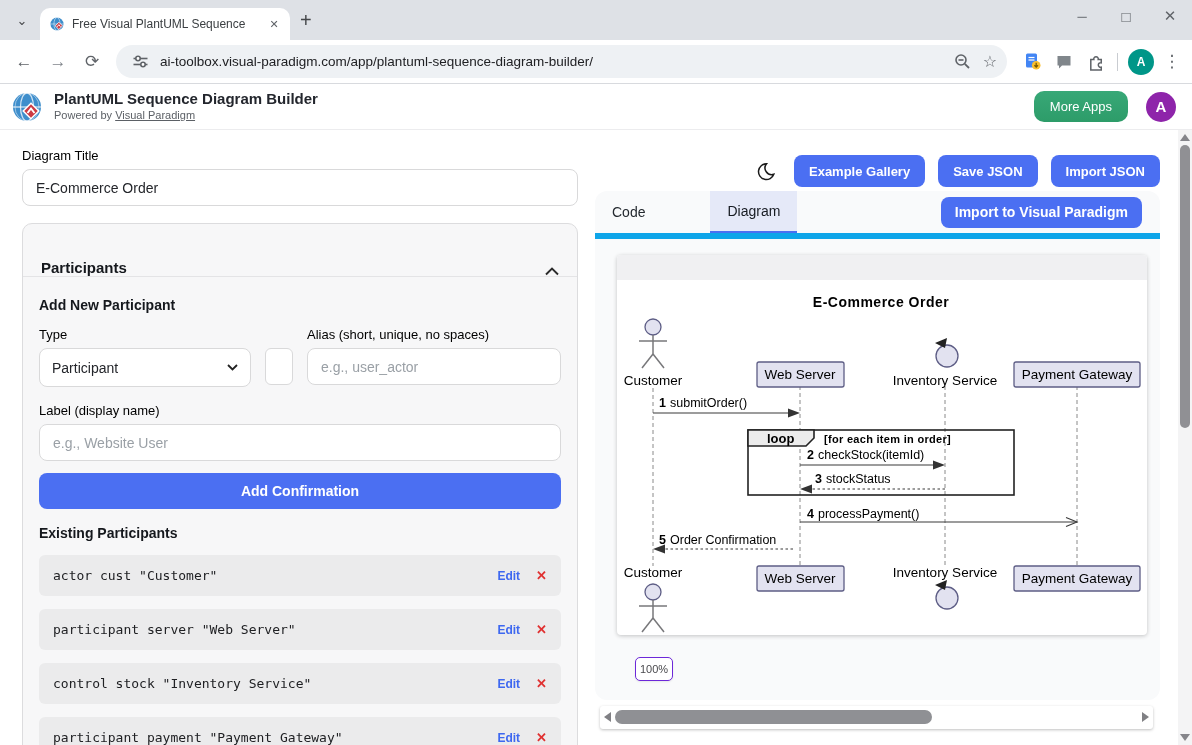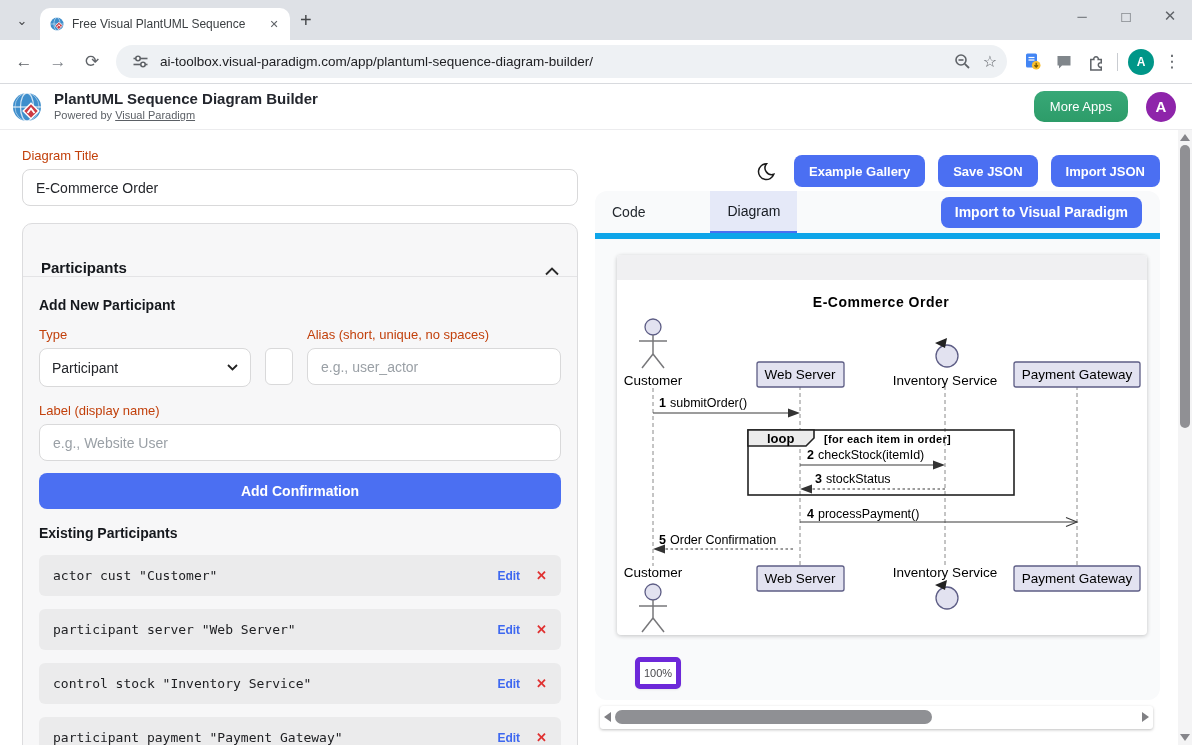--- a/index.html
+++ b/index.html
@@ -28,21 +28,21 @@
   
   .appheader{position:absolute;left:0;top:84px;width:1192px;height:46px;background:#fff;border-bottom:1px solid #ececee;display:flex;align-items:center;padding:0 12px;box-sizing:border-box;gap:12px;}
   .apptitles{display:flex;flex-direction:column;line-height:1.25;}
   .apptitle{font-size:15px;font-weight:bold;color:#23262d;}
   .appsub{font-size:11px;color:#5c6066;}
   .appsub a{color:#5c6066;}
   .moreapps{margin-left:auto;background:linear-gradient(#38a877,#2d9c69);color:#fff;font-size:13px;font-weight:normal;border:none;border-radius:10px;padding:8px 16px;}
   .avatar-hdr{width:30px;height:30px;border-radius:50%;background:#8e24aa;color:#fff;font-weight:bold;font-size:15px;display:flex;align-items:center;justify-content:center;margin:0 4px 0 6px;}
   
   .leftcol{position:absolute;left:22px;top:148px;width:556px;}
-  .fldlabel{font-size:13px;color:#c2410c;margin-bottom:6px;}
+  .fldlabel{font-size:13px;color:#000000;margin-bottom:6px;}
   .txtinput{width:100%;box-sizing:border-box;height:37px;border:1px solid #d9d9da;border-radius:8px;background:#fff;font-size:14px;color:#24262b;padding:0 13px;font-family:"Liberation Sans",sans-serif;outline:none;}
   .txtinput::placeholder{color:#9aa0a6;}
   .card{margin-top:17px;border:1px solid #dcdcde;border-radius:10px;background:#f7f7f8;height:560px;overflow:hidden;}
   .cardhead{height:52px;display:flex;align-items:flex-end;justify-content:space-between;padding:0 18px;border-bottom:1px solid #e4e4e6;}
   .cardhead .t{font-size:15px;font-weight:bold;color:#15181d;}
   .cardbody{padding:16px 16px 0 16px;}
   .secttitle{font-size:14px;font-weight:bold;color:#15181d;margin:4px 0 14px;}
   .grid{display:grid;grid-template-columns:212px 28px 1fr;column-gap:14px;}
   .selectbox{height:37px;border:1px solid #d9d9da;border-radius:8px;background:#fff;display:flex;align-items:center;justify-content:space-between;padding:0 12px;font-size:14px;color:#24262b;}
   .swatch{height:37px;border:1px solid #d9d9da;border-radius:6px;background:#fff;box-sizing:border-box;}
@@ -57,21 +57,21 @@
   .moonbtn{width:26px;height:26px;display:flex;align-items:center;justify-content:center;margin-right:2px;}
   .bluebtn{height:32px;border:none;border-radius:8px;background:#4b6ff2;color:#fff;font-size:13px;font-weight:bold;padding:0 15px;}
   .tabscard{position:absolute;left:595px;top:191px;width:565px;height:509px;background:#f9fafb;border-radius:12px;}
   .tabrow{height:42px;display:flex;align-items:stretch;border-bottom:6px solid #0ea5e9;gap:48px;}
   .tabitem{display:flex;align-items:center;justify-content:center;font-size:14px;color:#24292f;padding:0 17px;}
   .tabitem.active{background:#e5e9f8;border-bottom:2px solid #4b6ff2;box-sizing:border-box;color:#171b22;}
   .importvp{align-self:center;margin-left:auto;margin-right:18px;height:31px;border:none;border-radius:8px;background:#4b6ff2;color:#fff;font-size:14px;font-weight:bold;padding:0 14px;}
   .diagramcard{position:absolute;left:22px;top:64px;width:530px;height:380px;background:#fff;border-radius:4px;box-shadow:0 1px 4px rgba(0,0,0,.22);}
   .diagstrip{position:absolute;left:0;top:0;width:100%;height:25px;background:#f0f0f2;border-radius:4px 4px 0 0;}
   .diagramcard svg{position:absolute;left:0;top:0;}
-  .zoombadge{position:absolute;left:40px;top:466px;width:36px;height:22px;background:#fff;border:5px solid #6d28d9;border-radius:5px;font-size:11px;color:#4a4a4e;display:flex;align-items:center;justify-content:center;box-shadow:0 1px 2px rgba(0,0,0,.08);}
+  .zoombadge{position:absolute;left:40px;top:466px;width:36px;height:22px;background:#fff;border:1px solid #6d28d9;border-radius:5px;font-size:11px;color:#4a4a4e;display:flex;align-items:center;justify-content:center;box-shadow:0 1px 2px rgba(0,0,0,.08);}
   
   .hscroll{position:absolute;left:600px;top:706px;width:553px;height:23px;background:#fff;border-radius:3px;box-shadow:0 1px 3px rgba(0,0,0,.25);}
   .hthumb{position:absolute;left:15px;top:4px;width:317px;height:14px;background:#8f9094;border-radius:7px;}
   .tri{width:0;height:0;position:absolute;}
   .tri-left{left:4px;top:6px;border-top:5px solid transparent;border-bottom:5px solid transparent;border-right:7px solid #808084;}
   .tri-right{right:4px;top:6px;border-top:5px solid transparent;border-bottom:5px solid transparent;border-left:7px solid #808084;}
   .vscroll{position:absolute;left:1178px;top:130px;width:14px;height:615px;background:#f4f4f5;}
   .vthumb{position:absolute;left:2px;top:15px;width:10px;height:283px;background:#909094;border-radius:5px;}
   .tri-up{left:2px;top:4px;border-left:5px solid transparent;border-right:5px solid transparent;border-bottom:7px solid #85858a;}
   .tri-down{left:2px;bottom:4px;border-left:5px solid transparent;border-right:5px solid transparent;border-top:7px solid #85858a;}

